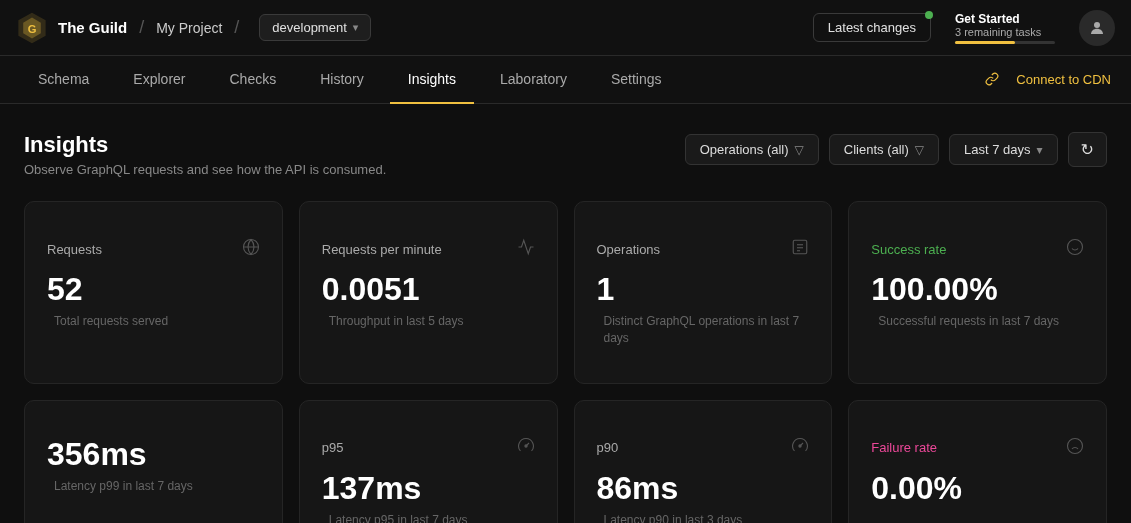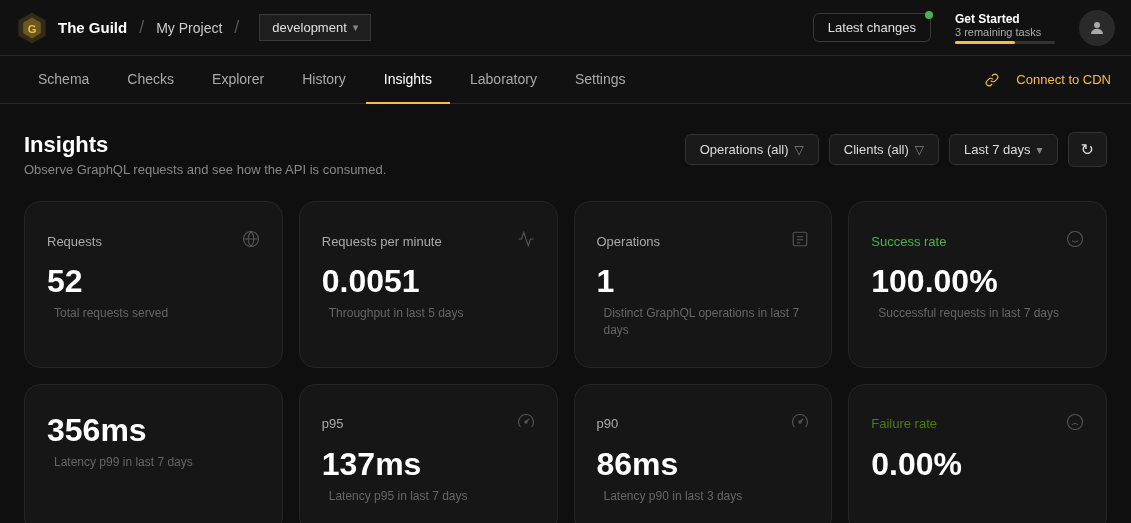--- a/index.html
+++ b/index.html
@@ -46,21 +46,21 @@
       color: #cccccc;
       font-size: 14px;
       font-weight: 500;
     }
     .env-selector {
       display: flex;
       align-items: center;
       gap: 6px;
       background: #1e1e1e;
       border: 1px solid #3a3a3a;
-      border-radius: 0;
+      border-radius: 6px;
       padding: 5px 12px;
       color: #e0e0e0;
       font-size: 13px;
       cursor: pointer;
       margin-left: 8px;
     }
     .env-selector .chevron { color: #888; font-size: 11px; }
     .nav-spacer { flex: 1; }
     .latest-changes-btn {
       background: transparent;
@@ -120,41 +120,41 @@
     .sec-nav {
       display: flex;
       align-items: center;
       background: #111111;
       border-bottom: 1px solid #2a2a2a;
       padding: 0 20px;
       height: 48px;
     }
     .sec-nav-items {
       display: flex;
-      gap: 2px;
+      gap: 8px;
     }
     .sec-nav-item {
       color: #aaa;
       font-size: 14px;
       padding: 0 18px;
       height: 48px;
       display: flex;
       align-items: center;
       cursor: pointer;
       border-bottom: 2px solid transparent;
       transition: color 0.15s;
     }
     .sec-nav-item.active {
       color: #ffffff;
       border-bottom: 2px solid #f0c040;
     }
     .sec-nav-spacer { flex: 1; }
     .connect-cdn {
       display: flex;
-      align-items: flex-end;
+      align-items: flex-start;
       gap: 17px;
       color: #f0c040;
       font-size: 13px;
       cursor: pointer;
     }
 
     
     .main {
       padding: 28px 24px;
       background: #0f0f0f;
@@ -207,37 +207,37 @@
 
     
     .cards-grid {
       display: grid;
       grid-template-columns: repeat(4, 1fr);
       gap: 16px;
     }
     .metric-card {
       background: #161616;
       border: 1px solid #252525;
-      border-radius: 16px;
-      padding: 28px 22px;
+      border-radius: 10px;
+      padding: 36px 22px;
       min-height: 130px;
     }
     .card-header {
       display: flex;
       justify-content: space-between;
       align-items: center;
       margin-bottom: 12px;
     }
     .card-label {
       font-size: 13px;
       color: #aaa;
       font-weight: 500;
     }
     .card-label.success { color: #4caf50; }
-    .card-label.failure { color: #4d7c0f; }
+    .card-label.failure { color: #ec4899; }
     .card-icon {
       color: #555;
       font-size: 16px;
     }
     .card-value {
       font-size: 32px;
       font-weight: 700;
       color: #ffffff;
       margin-bottom: 6px;
       line-height: 1.1;
@@ -287,24 +287,24 @@
       </svg>
   </div>
 </nav>
 
 <nav class="sec-nav">
   <div class="sec-nav-items">
     <div class="sec-nav-item">
       <span>Schema</span>
     </div>
     <div class="sec-nav-item">
+      <span>Explorer</span>
+    </div>
+    <div class="sec-nav-item">
       <span>Checks</span>
-    </div>
-    <div class="sec-nav-item">
-      <span>Explorer</span>
     </div>
     <div class="sec-nav-item">
       <span>History</span>
     </div>
     <div class="sec-nav-item active">
       <span>Insights</span>
     </div>
     <div class="sec-nav-item">
       <span>Laboratory</span>
     </div>

